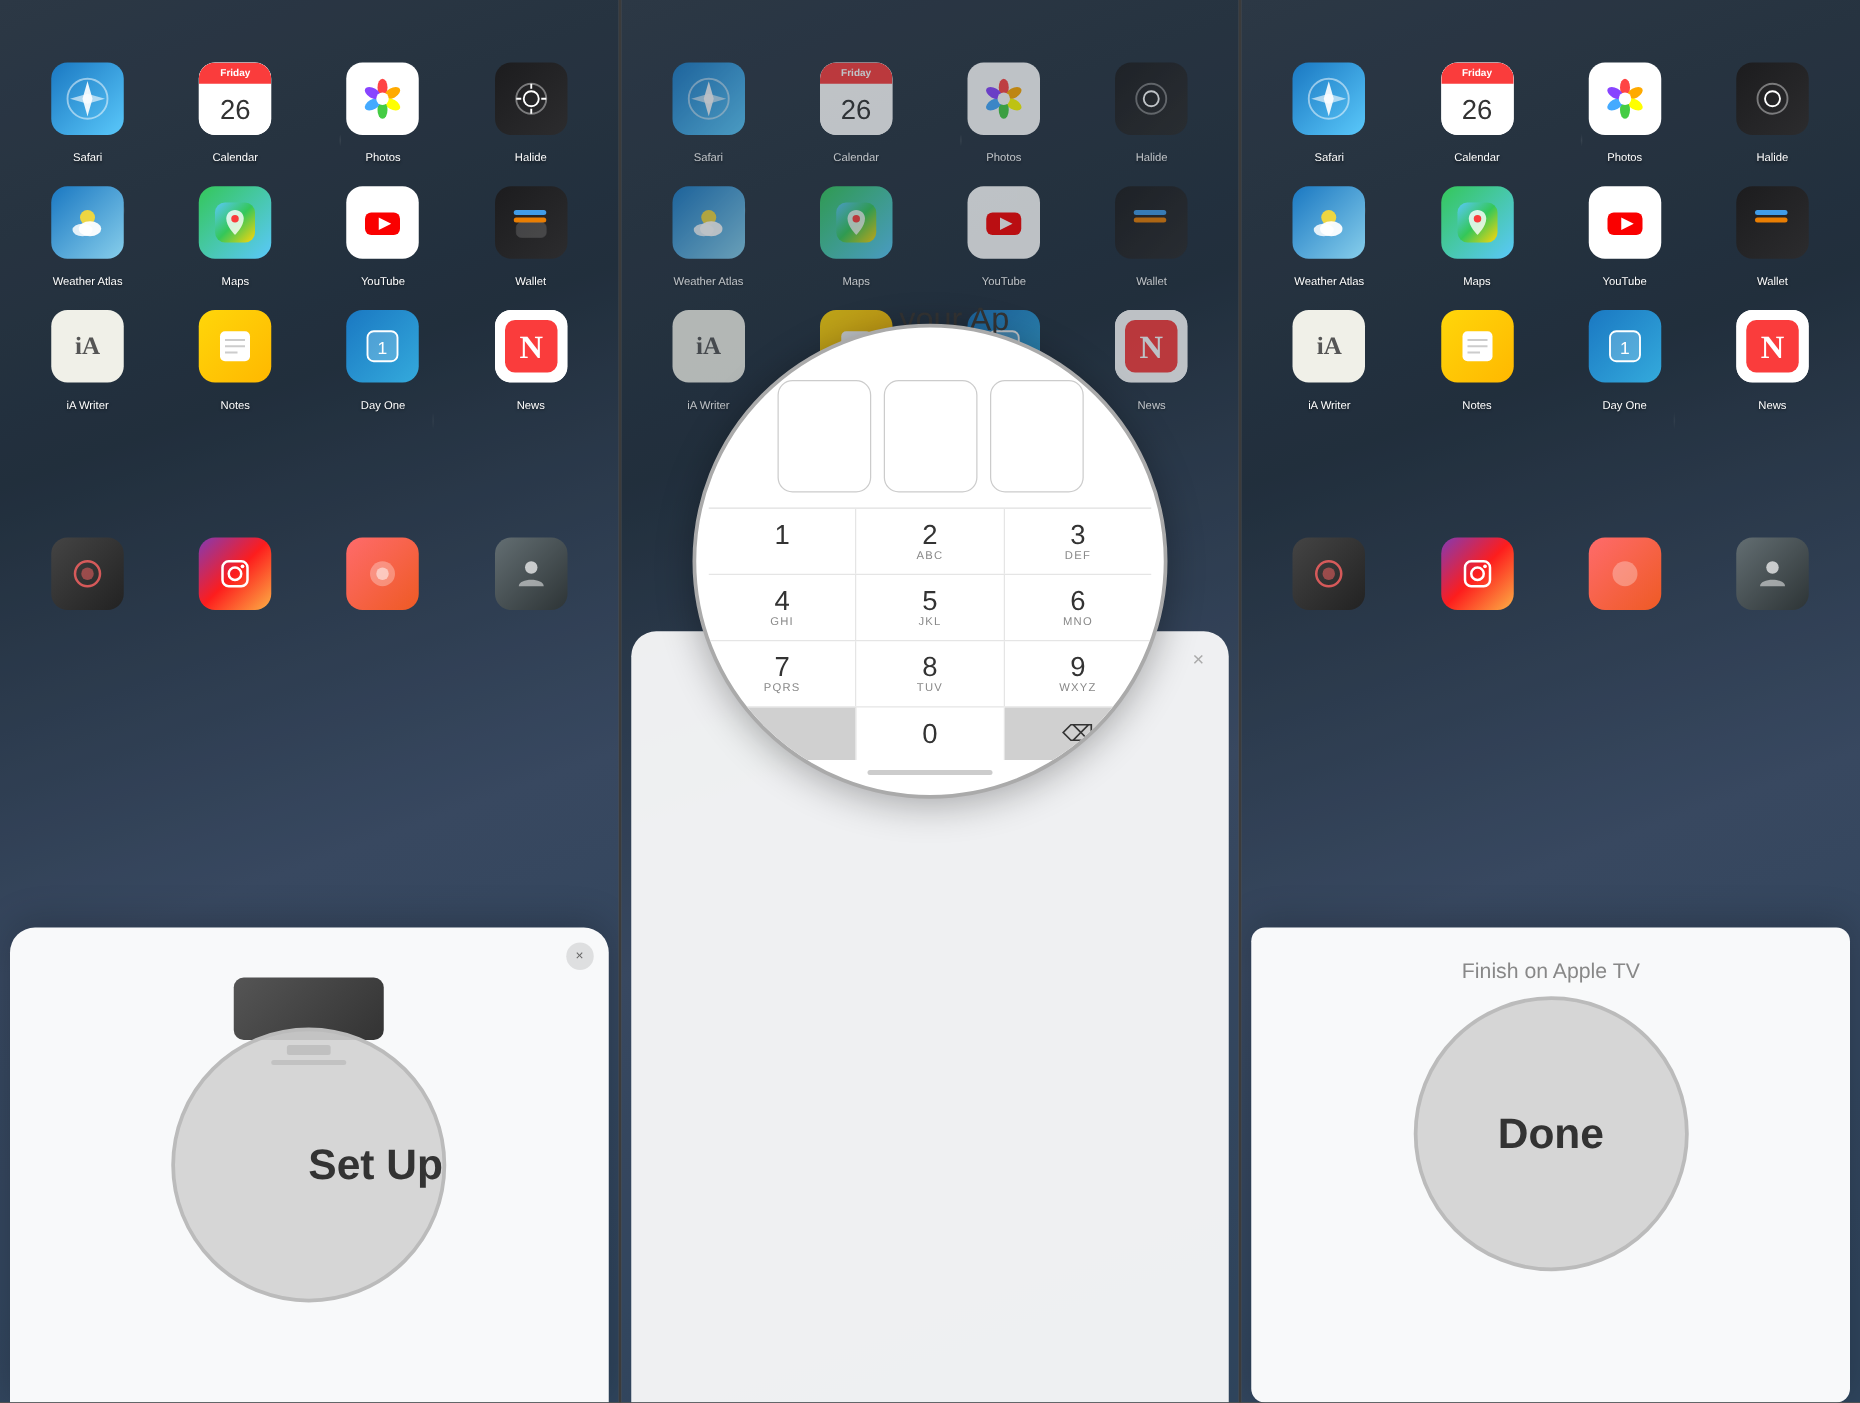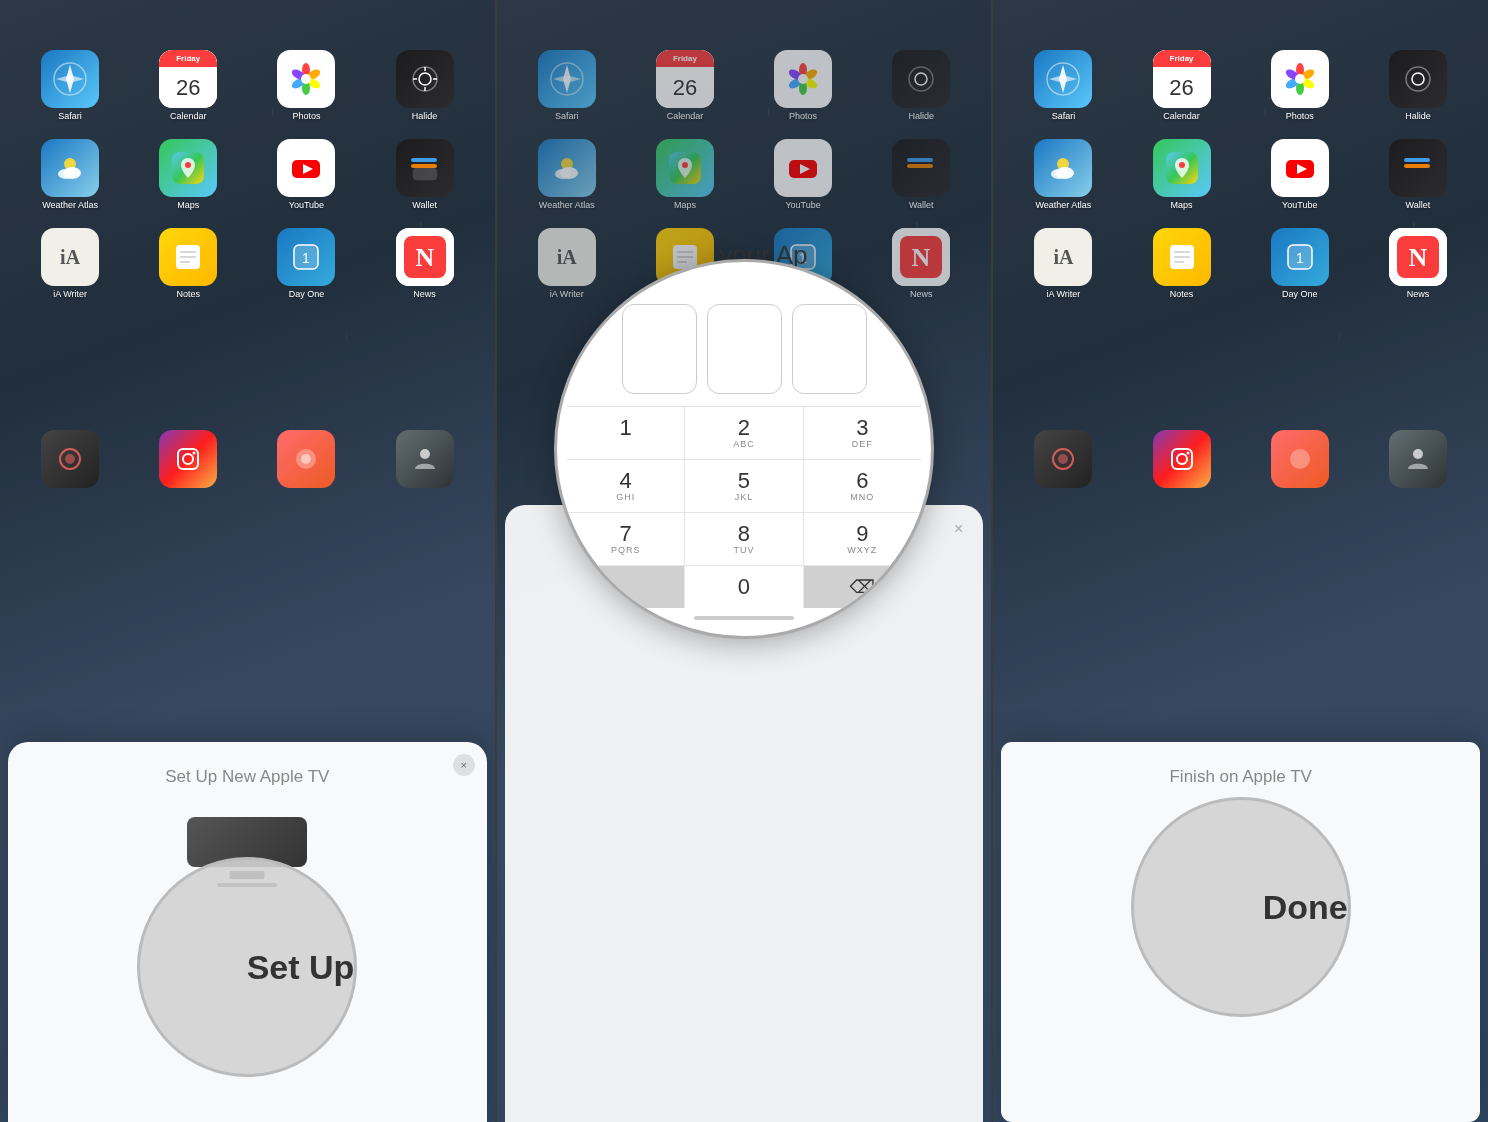--- a/index.html
+++ b/index.html
@@ -50,21 +50,21 @@
       right: 15px;
       display: grid;
       grid-template-columns: repeat(4, 1fr);
       gap: 18px 8px;
     }
 
     .app-icon-wrapper {
       display: flex;
       flex-direction: column;
       align-items: center;
-      gap: 3px;
+      gap: 13px;
     }
 
     .app-icon {
       width: 58px;
       height: 58px;
       border-radius: 13px;
       display: flex;
       align-items: center;
       justify-content: center;
       font-size: 24px;
@@ -448,21 +448,20 @@
             <circle cx="15" cy="10" r="5" fill="rgba(255,255,255,0.7)"></circle>
             <path d="M5 25 C5 18 25 18 25 25" fill="rgba(255,255,255,0.5)"></path>
           </svg>
       </div>
       <span class="app-label"></span>
     </div>
   </div>
 
   <div class="modal-card" style="height:380px;">
     <div class="modal-close">×</div>
-    <div class="modal-title">Set Up New Apple TV</div>
 
     <div style="display:flex; justify-content:center; margin:20px 0 30px;">
       <div style="width:120px; height:50px; background:linear-gradient(135deg,#555,#333); border-radius:8px; position:relative;">
         <div style="position:absolute; bottom:-12px; left:50%; transform:translateX(-50%); width:35px; height:8px; background:#222; border-radius:2px;"></div>
         <div style="position:absolute; bottom:-20px; left:50%; transform:translateX(-50%); width:60px; height:4px; background:#333; border-radius:2px;"></div>
       </div>
     </div>
 
     <div style="position:relative; display:flex; justify-content:center; margin-top:40px;">
       <div style="width:220px; height:220px; border-radius:50%; border:3px solid #bbb; background:rgba(210,210,210,0.9); display:flex; align-items:center; justify-content:flex-end; position:absolute; top:-50px;">
@@ -852,18 +851,18 @@
             <path d="M5 25 C5 18 25 18 25 25" fill="rgba(255,255,255,0.5)"></path>
           </svg>
       </div>
     </div>
   </div>
 
   <div class="finish-card" style="height:380px;border-radius:11px;">
     <div class="finish-title">Finish on Apple TV</div>
 
     <div style="position:relative; display:flex; justify-content:center; margin-top:30px;">
-      <div style="width:220px; height:220px; border-radius:50%; border:3px solid #bbb; background:rgba(210,210,210,0.9); display:flex; align-items:center; justify-content:flex-end; position:absolute; top:-20px;">
+      <div style="width:220px; height:220px; border-radius:50%; border:3px solid #bbb; background:rgba(210,210,210,0.9); display:flex; align-items:center; justify-content:center; position:absolute; top:-20px;">
         <span style="font-size:34px; font-weight:600; color:#333;">Done</span>
       </div>
     </div>
   </div>
 </div>
 
 </body></html>

